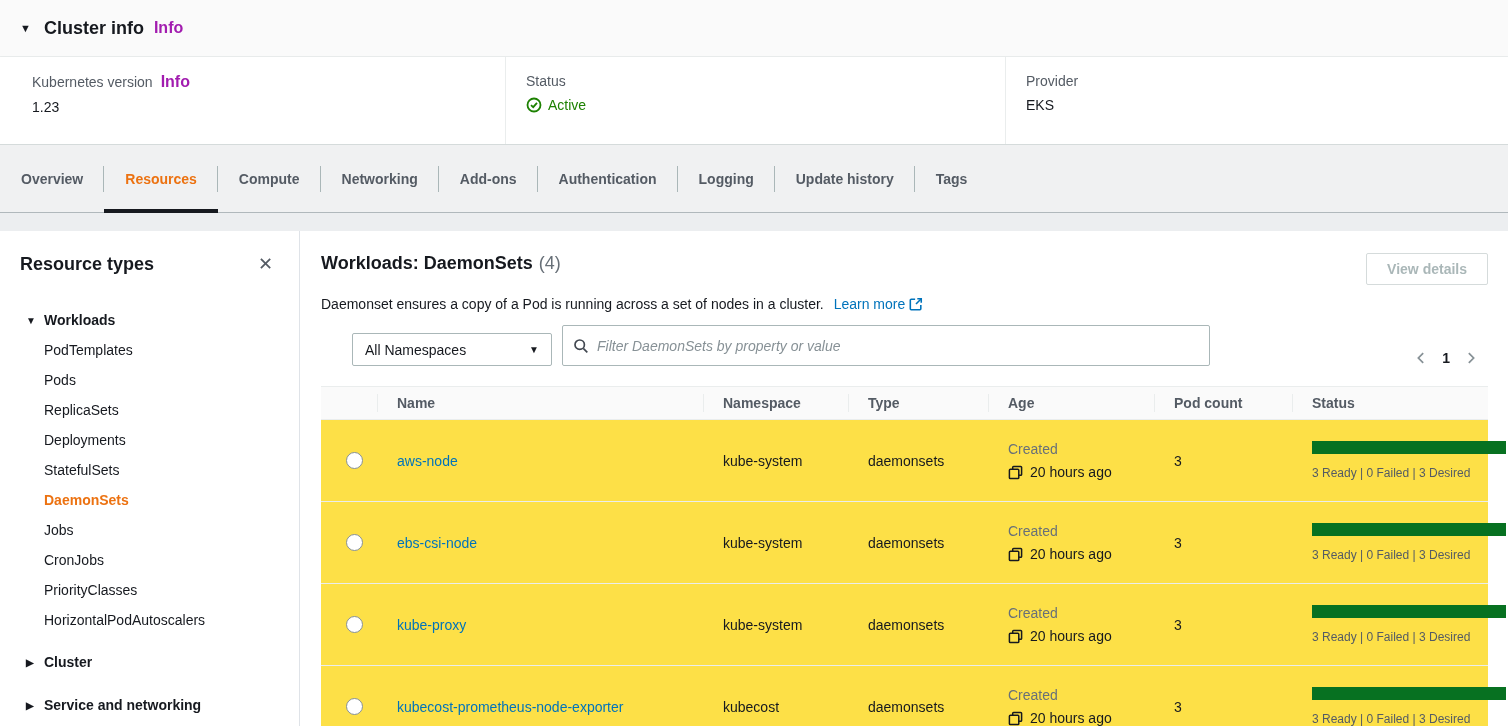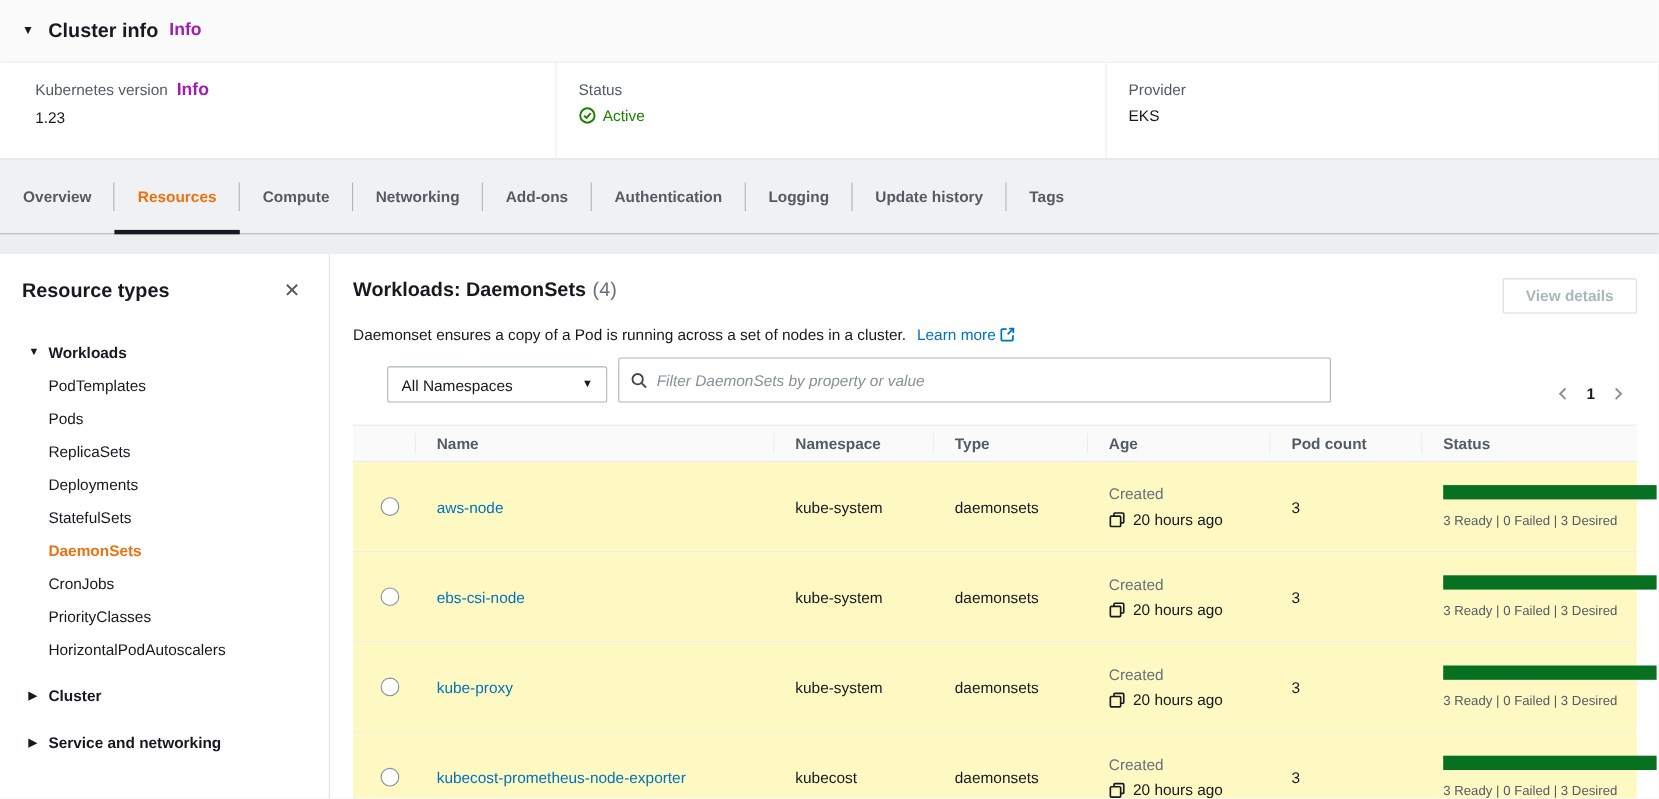--- a/index.html
+++ b/index.html
@@ -111,21 +111,21 @@
     height:34px; background:#fafafa;
     border-top:1px solid #eaeded; border-bottom:1px solid #eaeded;
   }
   .th {
     font-size:14px; font-weight:700; color:#545b64; padding-left:20px;
     position:relative; height:100%; display:flex; align-items:center;
   }
   .th:not(.first)::before {
     content:""; position:absolute; left:0; top:7px; bottom:7px; width:1px; background:#eaeded;
   }
-  .trow { height:82px; border-bottom:1px solid #eaeded; background:#fef9c3; }
+  .trow { height:82px; border-bottom:1px solid #eaeded; background:#fde047; }
   .td { padding-left:20px; font-size:14px; color:#16191f; }
   .td-radio { display:flex; justify-content:flex-end; padding-right:14px; }
   .radio {
     width:17px; height:17px; border:1px solid #879196; border-radius:50%; background:#fff; cursor:pointer;
   }
   .name-link { color:#0073bb; text-decoration:none; cursor:pointer; }
   .age-line1 { color:#687078; margin-bottom:7px; }
   .age-line2 { display:flex; align-items:center; gap:7px; color:#16191f; }
   .copy-icon { cursor:pointer; display:flex; }
   .status-bar { width:194px; height:13px; background:#077121; }
@@ -188,20 +188,21 @@
       <div class="tree-group">
         <span class="tri">▼</span>
         <span>Workloads</span>
       </div>
       <div class="tree-item">PodTemplates</div>
       <div class="tree-item">Pods</div>
       <div class="tree-item">ReplicaSets</div>
       <div class="tree-item">Deployments</div>
       <div class="tree-item">StatefulSets</div>
       <div class="tree-item selected">DaemonSets</div>
+      <div class="tree-item">Jobs</div>
       <div class="tree-item">CronJobs</div>
       <div class="tree-item">PriorityClasses</div>
       <div class="tree-item">HorizontalPodAutoscalers</div>
       <div class="tree-group collapsed">
         <span class="tri">▶</span>
         <span>Cluster</span>
       </div>
       <div class="tree-group collapsed">
         <span class="tri">▶</span>
         <span>Service and networking</span>

